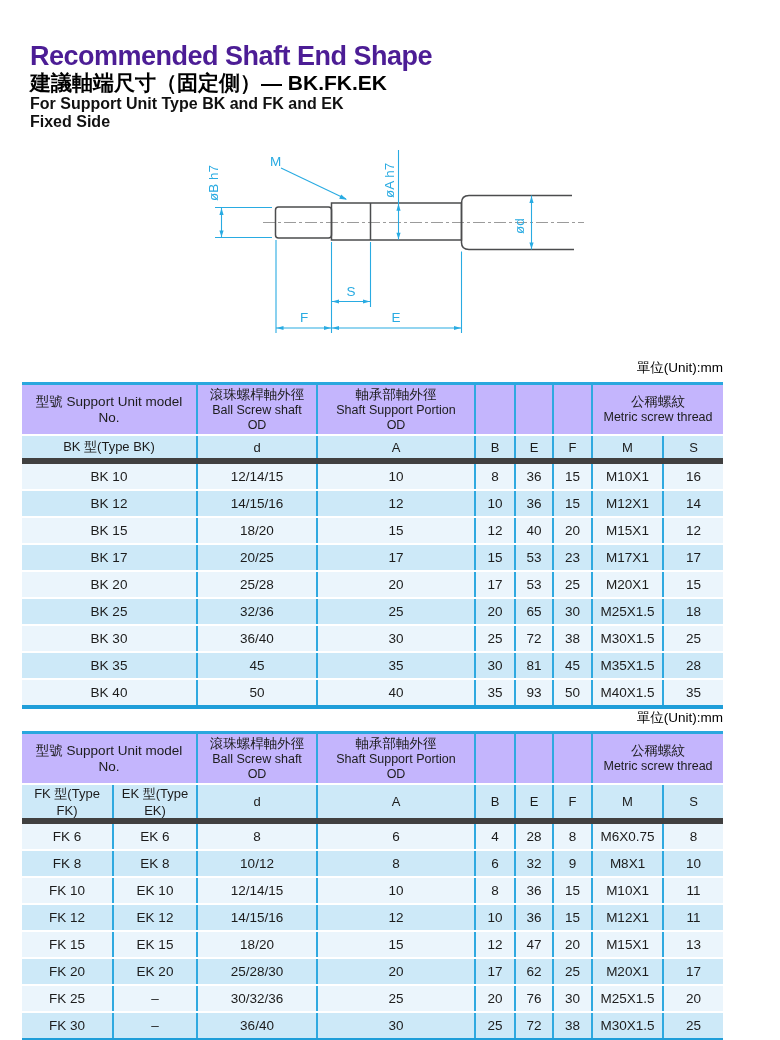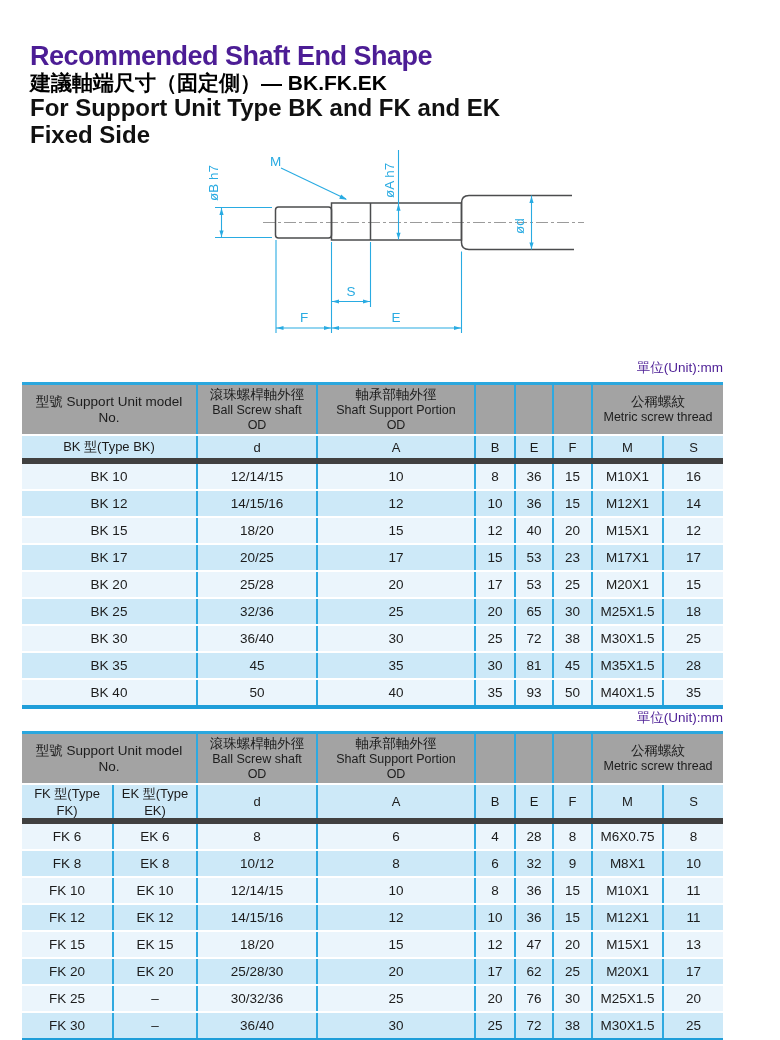--- a/index.html
+++ b/index.html
@@ -5,43 +5,43 @@
   html,body{margin:0;padding:0;}
   body{
     width:780px;height:1040px;position:relative;background:#ffffff;
     font-family:"Liberation Sans","DejaVu Sans",sans-serif;
     color:#1c1c1c;overflow:hidden;
   }
   
   .head-block{position:absolute;left:30px;top:42px;}
   .page-title{font-size:27px;font-weight:bold;color:#4c1d95;letter-spacing:-0.5px;line-height:1.05;margin:0;}
   .sub-zh{font-size:21px;font-weight:bold;color:#000000;line-height:1.15;margin-top:1px;}
-  .sub-en{font-size:24px;font-weight:bold;color:#111;line-height:1.1;}
+  .sub-en{font-size:16px;font-weight:bold;color:#111;line-height:1.1;}
   
   .diagram{position:absolute;left:195px;top:138px;}
   .dim-text{font-size:13.5px;fill:#29ABE2;}
   
   .unit-label{
     position:absolute;left:22px;width:701px;text-align:right;
-    font-size:13.5px;color:#4c1d95;
+    font-size:13.5px;color:#000000;
   }
   table.spec{
     position:absolute;left:22px;width:701px;
     border-collapse:collapse;table-layout:fixed;
     border-top:3px solid #2AA7DE;border-bottom:4px solid #1F9ED9;
     font-size:13.5px;
   }
   table.spec th,table.spec td{
     text-align:center;vertical-align:middle;padding:0;
     font-weight:normal;color:#1c1c1c;
     border-right:2px solid #2FA9E0;
   }
   table.spec th:last-child,table.spec td:last-child{border-right:none;}
   tr.h1 th{
-    background:#a3a3a3;height:34px;line-height:1.18;
+    background:#c4b5fd;height:34px;line-height:1.18;
     border-bottom:2px solid #ffffff;padding:2px 9px;
   }
   tr.h1 .zh{font-size:13.5px;display:block;}
   tr.h1 .en{font-size:12.5px;display:block;}
   tr.h1 .model{font-size:13.5px;}
   tr.h2 th{
     background:#CDE9F8;height:22px;
     border-bottom:6px solid #404040;font-size:13px;
   }
   tbody td{height:25px;border-bottom:2px solid #ffffff;}

